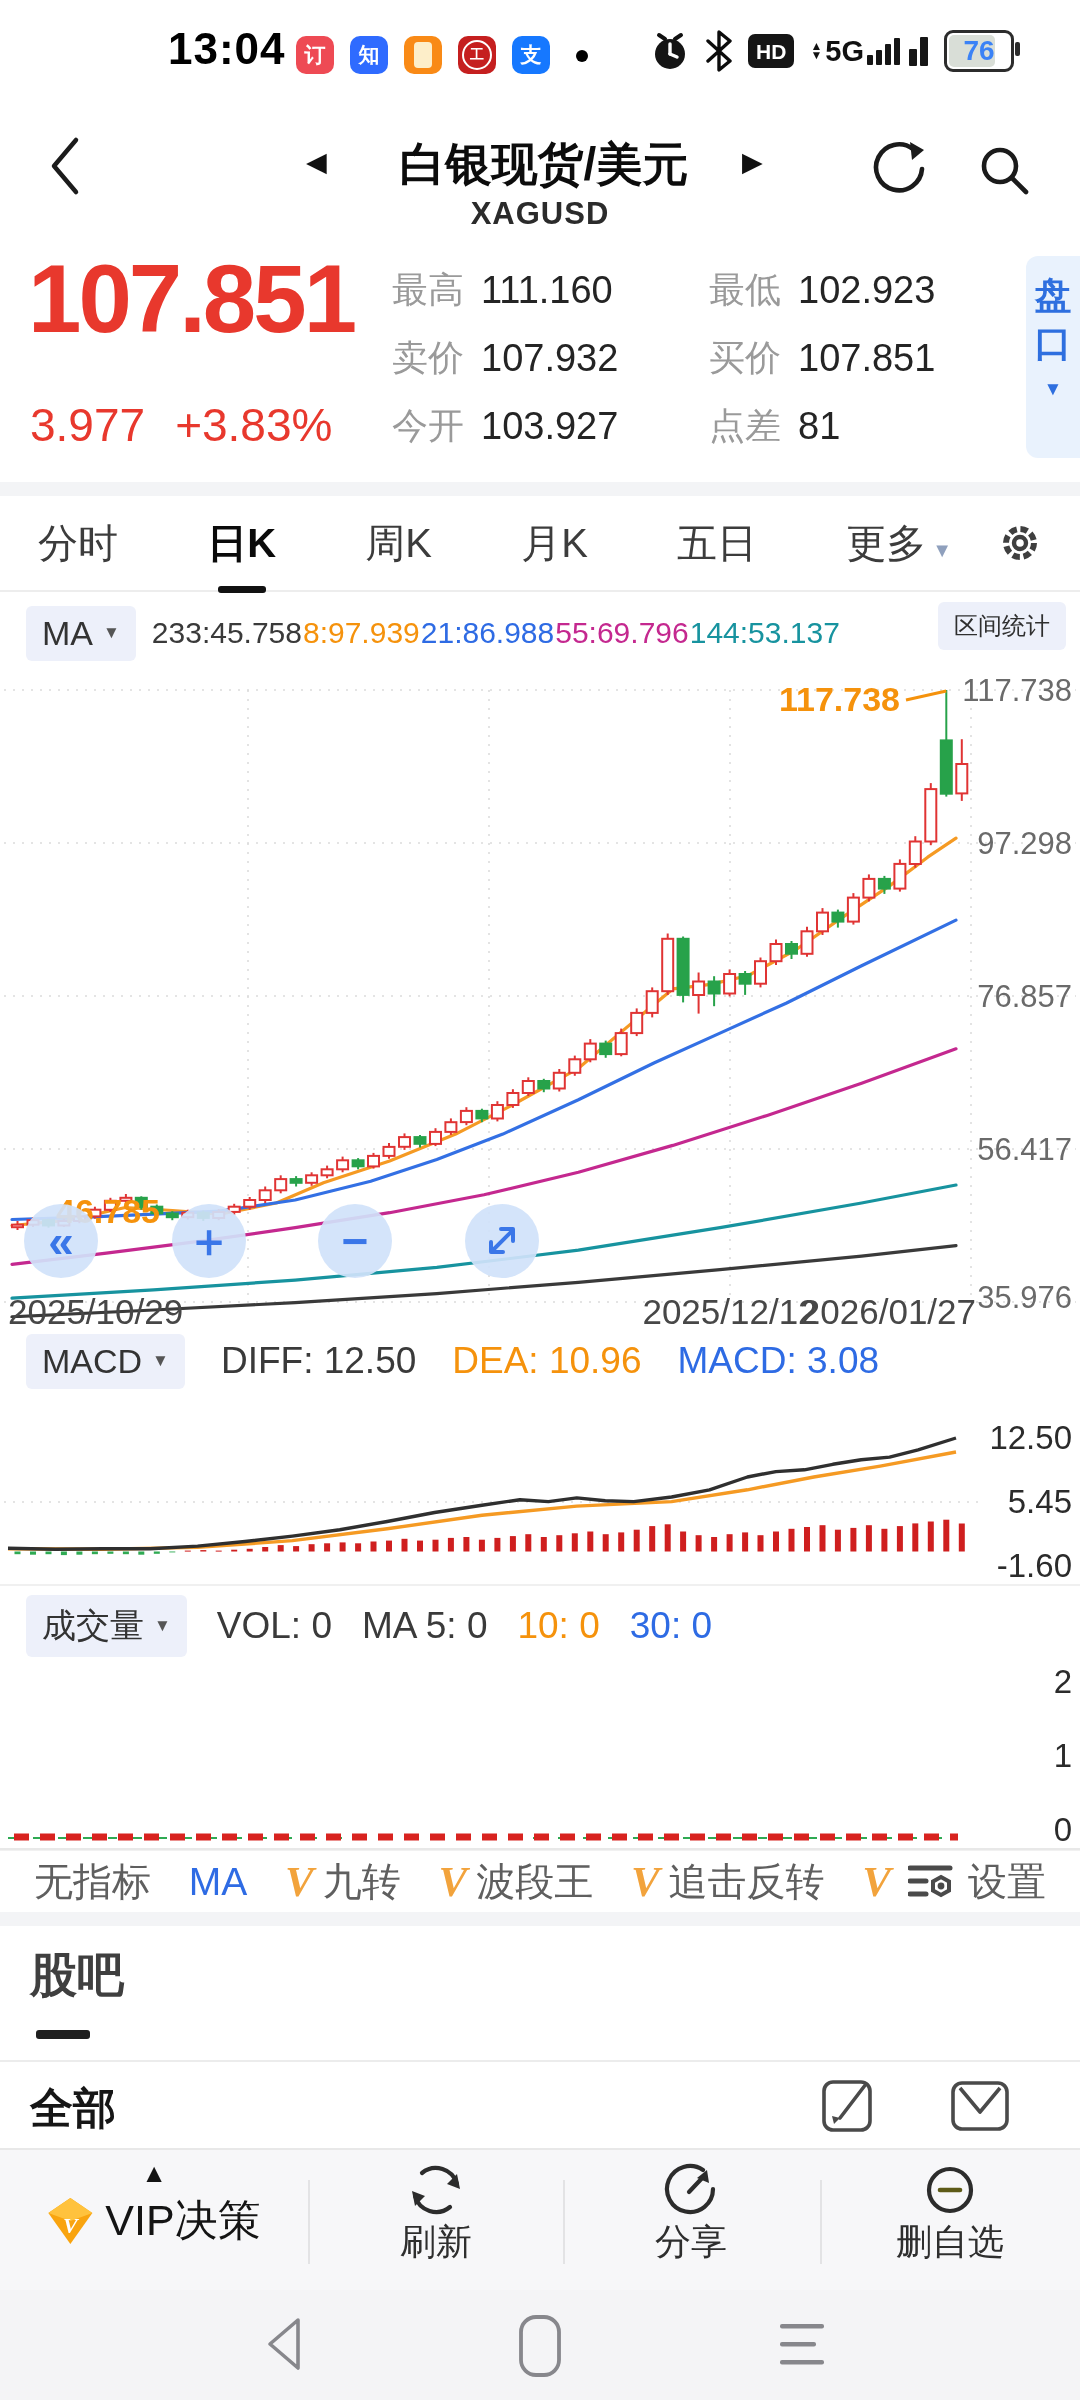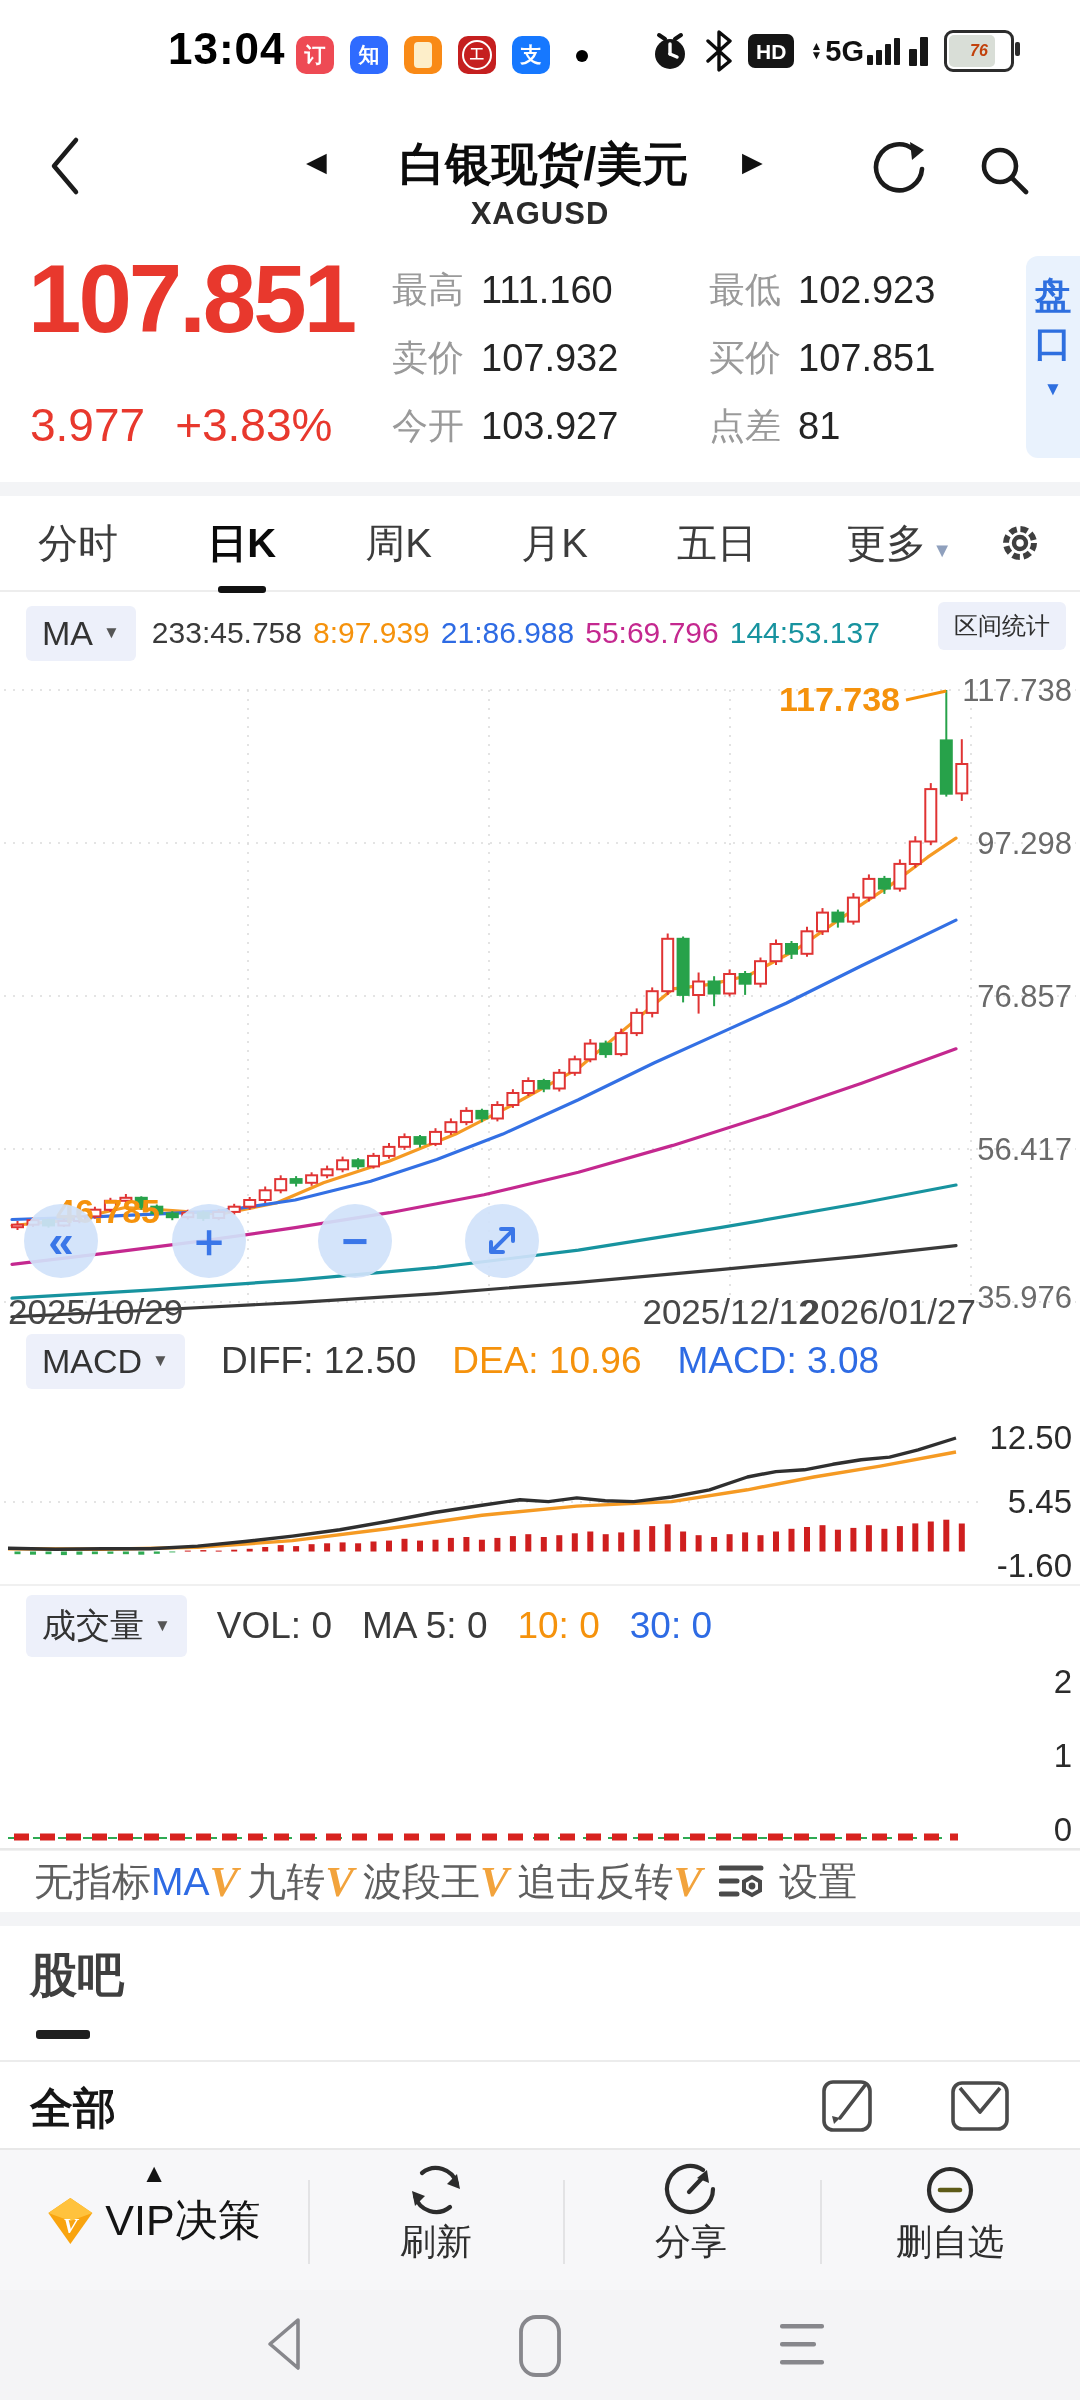--- a/index.html
+++ b/index.html
@@ -17,21 +17,21 @@
   .statusright{right:66px;top:28px;display:flex;align-items:center;gap:16px;height:46px;}
   .hdbadge{background:#151515;color:#fff;border-radius:7px;font-size:21px;font-weight:800;
       padding:3px 8px;line-height:1;display:flex;align-items:center;height:28px;}
   .fg{display:flex;align-items:center;gap:3px;}
   .updown{display:flex;flex-direction:column;gap:2px;font-size:12px;line-height:.55;color:#111;}
   .fgtxt{font-size:29px;font-weight:800;color:#111;}
   .bars{display:flex;align-items:flex-end;gap:3px;}
   .bars i{display:block;background:#161616;width:6px;border-radius:1px;}
   .battery{position:relative;width:64px;height:36px;border:3px solid #2c2c2c;border-radius:9px;display:flex;align-items:center;justify-content:center;}
   .battery .fill{position:absolute;left:2px;top:2px;bottom:2px;width:72%;background:#d9ded7;border-radius:5px;}
-  .battery .pct{position:relative;font-size:16px;font-weight:600;color:#c2410c;font-style:italic;}
+  .battery .pct{position:relative;font-size:28px;font-weight:600;color:#3b82f6;}
   .battery:after{content:"";position:absolute;right:-9px;top:9px;width:5px;height:14px;background:#2c2c2c;border-radius:2px;}
   
   .title{left:0;right:0;top:134px;text-align:center;font-size:46px;font-weight:700;color:#0c0c0c;margin-left:8px;}
   .symbol{left:0;right:0;top:196px;text-align:center;font-size:31px;font-weight:600;color:#2b2b2b;letter-spacing:1px;}
   .navtri{font-size:27px;color:#111;top:146px;}
   
   .price{left:28px;top:244px;font-size:96px;font-weight:700;color:#e8382d;letter-spacing:-3px;}
   .change{left:30px;top:398px;font-size:46px;color:#e8382d;display:flex;gap:30px;font-weight:500;}
   .stats{left:392px;top:256px;display:grid;grid-template-columns:317px auto;grid-auto-rows:68px;}
   .stat{display:flex;align-items:center;gap:17px;}
@@ -47,33 +47,33 @@
   .tabitems{display:flex;flex:1;justify-content:space-between;align-items:center;}
   .tab{font-size:40px;color:#3c3c3c;position:relative;padding:20px 2px;}
   .tab.active{color:#0a0a0a;font-weight:700;}
   .tab.active:after{content:"";position:absolute;left:50%;transform:translateX(-50%);bottom:-2px;width:48px;height:7px;background:#111;border-radius:3px;}
   .tab .tcaret{font-size:20px;color:#8fa0bd;margin-left:6px;}
   
   .chip{background:#edf0fa;border-radius:6px;color:#333;display:inline-flex;align-items:center;gap:10px;
      padding:8px 16px;font-size:34px;white-space:nowrap;}
   .chip .ccaret{font-size:17px;color:#555;}
   .mabar{left:0;right:0;top:598px;height:70px;display:flex;align-items:center;padding-left:26px;gap:16px;}
-  .mavals{display:flex;gap:11px;align-items:center;font-size:30px;font-weight:500;white-space:nowrap;}
+  .mavals{display:flex;gap:1px;align-items:center;font-size:30px;font-weight:500;white-space:nowrap;}
   .rangechip{position:absolute;right:14px;top:4px;background:#edf0fa;border-radius:6px;font-size:24px;color:#2f2f2f;padding:8px 16px;}
   .macdbar{left:0;right:0;top:1330px;height:62px;display:flex;align-items:center;padding-left:26px;gap:36px;font-size:37px;}
   .volbar{left:0;right:0;top:1594px;height:64px;display:flex;align-items:center;padding-left:26px;gap:30px;font-size:37px;}
   .dk{color:#3a3a3a;} .org{color:#f5920c;} .blu{color:#2e6be4;}
   
   .kwrap{left:0;top:668px;width:1080px;height:650px;}
   .fbtn{width:74px;height:74px;border-radius:50%;background:rgba(208,226,250,.92);color:#3a76e8;
      display:flex;align-items:center;justify-content:center;font-size:46px;font-weight:700;top:1204px;}
   .dates{left:0;right:0;top:1292px;height:40px;font-size:35px;color:#474747;}
   .paneline{left:0;right:0;height:2px;background:#f0f0f0;}
   
-  .indbar{left:0;right:0;top:1850px;height:62px;border-top:1px solid #f1f1f1;display:flex;
+  .indbar{left:0;right:0;top:1850px;height:62px;border-top:1px solid #f1f1f1;display:flex;justify-content:space-between;
      align-items:center;padding:0 34px;box-sizing:border-box;}
   .ind-item{display:flex;align-items:center;font-size:39px;color:#5f5f5f;gap:6px;}
   .ind-active{color:#2e6be4;font-weight:500;}
   .vipv{font-family:"Liberation Serif","DejaVu Serif",serif;font-style:italic;font-weight:700;color:#f2a33c;font-size:43px;margin-right:3px;}
   .grayband{left:0;right:0;top:1912px;height:14px;background:#f3f4f6;}
   
   .gubatitle{left:30px;top:1944px;font-size:47px;font-weight:600;color:#3f3f3f;}
   .gubaline{left:36px;top:2030px;width:54px;height:9px;background:#1f1f1f;border-radius:3px;}
   .gubadiv{left:0;right:0;top:2060px;height:2px;background:#ececec;}
   .filter{left:30px;top:2080px;font-size:43px;font-weight:600;color:#161616;display:flex;align-items:center;gap:10px;flex-direction:column;}

